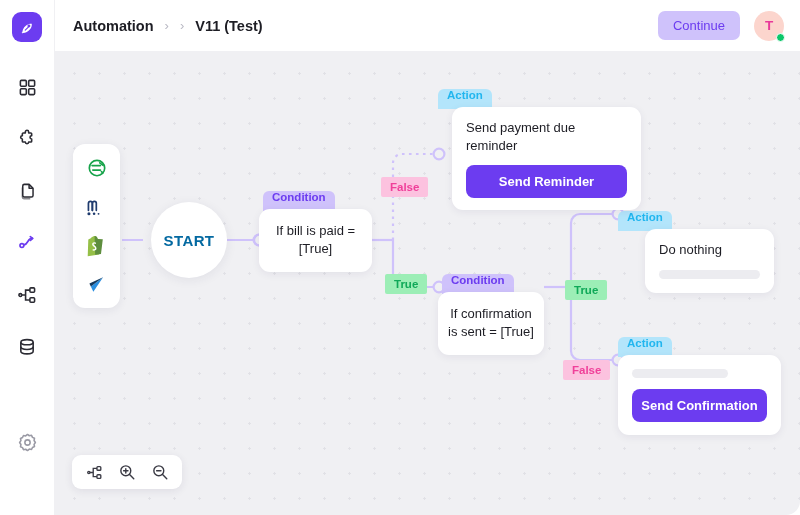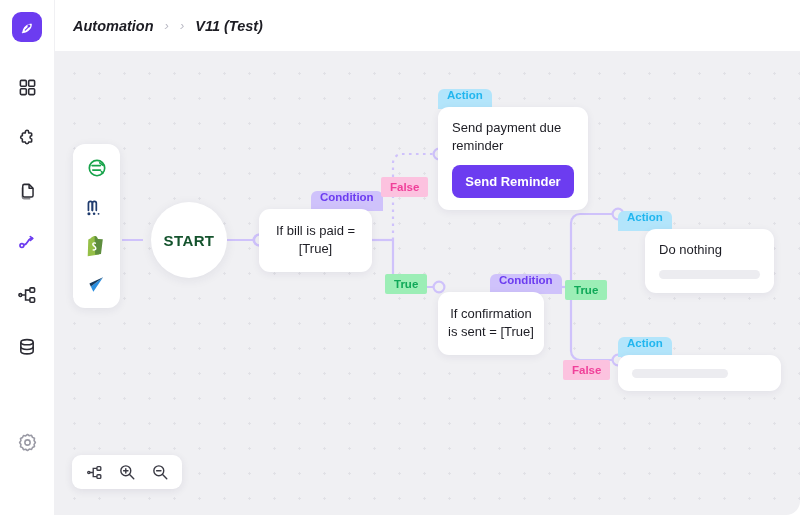--- a/index.html
+++ b/index.html
@@ -44,21 +44,21 @@
   
   .header {
     position: absolute; left: 55px; top: 0;
     width: 745px; height: 52px;
     background: #ffffff;
     border-bottom: 1px solid #f0f0f3;
     display: flex; align-items: center;
     padding: 0 16px 0 18px;
     z-index: 4;
   }
-  .crumbs { display: flex; align-items: center; gap: 11px; font-style: italic; }
+  .crumbs { display: flex; align-items: center; gap: 11px; }
   .crumb {
     font-size: 14.5px; color: #1d1d24; font-weight: 600;
     white-space: nowrap;
   }
   .crumb-sep { color: #b9b9c4; font-size: 13px; line-height: 1; }
   .hdr-right { margin-left: auto; display: flex; align-items: center; gap: 14px; }
   .continue-btn {
     background: #cfc2fb; color: #6c3cf0;
     border: none; border-radius: 7px;
     font-family: "Liberation Sans", sans-serif;
@@ -98,21 +98,21 @@
     box-shadow: 0 2px 9px rgba(40,35,80,.07);
     z-index: 3;
   }
   .tag {
     position: absolute;
     font-size: 11.5px; font-weight: 600;
     padding: 0 9px 8px;
     border-radius: 6px 6px 0 0;
     z-index: 2;
   }
-  .tag-condition { background: #cfc2fb; color: #6c3cf0; margin-left: 48px; }
+  .tag-condition { background: #cfc2fb; color: #6c3cf0; }
   .tag-action { background: #b3e5fb; color: #22b6ef; }
 
   .node-text {
     font-size: 13px; color: #1d1d24; font-weight: 500;
     line-height: 1.42;
   }
   .cond-text { text-align: center; padding: 13px 10px; }
   .act-text  { padding: 12px 14px 0; }
   .placeholder-bar {
     height: 9px; border-radius: 5px; background: #ececf0;
@@ -125,21 +125,21 @@
     width: 100%; padding: 9px 0; text-align: center;
   }
 
   
   .start-node {
     position: absolute;
     width: 76px; height: 76px; border-radius: 50%;
     background: #ffffff;
     box-shadow: 0 2px 11px rgba(40,35,80,.08);
     display: flex; align-items: center; justify-content: center;
-    font-size: 15px; font-weight: 700; color: #14532d;
+    font-size: 15px; font-weight: 700; color: #0369a1;
     letter-spacing: .4px;
     z-index: 3;
   }
 
   
   .apps-panel {
     position: absolute;
     width: 47px; border-radius: 12px;
     background: #ffffff;
     box-shadow: 0 2px 10px rgba(40,35,80,.08);
@@ -242,20 +242,27 @@
       </svg>
     </div>
   </div>
 
   <div class="header">
     <div class="crumbs">
       <span class="crumb">Automation</span>
       <span class="crumb-sep">›</span>
       <span class="crumb-sep">›</span>
       <span class="crumb">V11 (Test)</span>
+    </div>
+    <div class="hdr-right">
+      <button class="continue-btn">Continue</button>
+      <div class="avatar-wrap">
+        <div class="avatar">T</div>
+        <div class="avatar-dot"></div>
+      </div>
     </div>
   </div>
 
   <div class="canvas">
 
     <svg class="edges" viewBox="0 0 745 463">
       <g fill="none" stroke="#cfc2fb" stroke-width="2.2">
 
         <path d="M67 188 H88"></path>
 
@@ -308,21 +315,21 @@
     </div>
 
     <div class="start-node" style="left:96px; top:150px;">START</div>
 
     <div class="tag tag-condition" style="left:208px; top:139px;">Condition</div>
     <div class="node" style="left:204px; top:157px; width:113px;">
       <div class="node-text cond-text">If bill is paid = [True]</div>
     </div>
 
     <div class="tag tag-action" style="left:383px; top:37px;">Action</div>
-    <div class="node" style="left:383px; top:55px; width:150px; padding-bottom:12px;">
+    <div class="node" style="left:397px; top:55px; width:189px; padding-bottom:12px;">
       <div class="node-text act-text">Send payment due reminder</div>
       <div style="padding:9px 14px 0;">
         <button class="cta">Send Reminder</button>
       </div>
     </div>
 
     <div class="pill pill-false" style="left:326px; top:125px;">False</div>
 
     <div class="pill pill-true" style="left:330px; top:222px;">True</div>
 
@@ -340,20 +347,23 @@
       <div class="node-text act-text">Do nothing</div>
       <div style="padding:11px 14px 0;">
         <div class="placeholder-bar"></div>
       </div>
     </div>
 
     <div class="tag tag-action" style="left:563px; top:285px;">Action</div>
     <div class="node" style="left:563px; top:303px; width:163px; padding-bottom:13px;">
       <div style="padding:14px 14px 0;">
         <div class="placeholder-bar" style="width:71%;"></div>
+      </div>
+      <div style="padding:11px 14px 0;">
+        <button class="cta">Send Confirmation</button>
       </div>
     </div>
 
     <div class="toolbar">
       <button class="tool-btn">
         <svg width="17" height="17" viewBox="0 0 24 24" fill="none" stroke="currentColor" stroke-width="1.9">
           <circle cx="4" cy="12" r="1.6"></circle>
           <rect x="15.5" y="3.6" width="5.4" height="5.2" rx="1.2"></rect>
           <rect x="15.5" y="15.2" width="5.4" height="5.2" rx="1.2"></rect>
           <path d="M5.6 12h4.6V6.2h5.3M10.2 12v5.8h5.3"></path>

